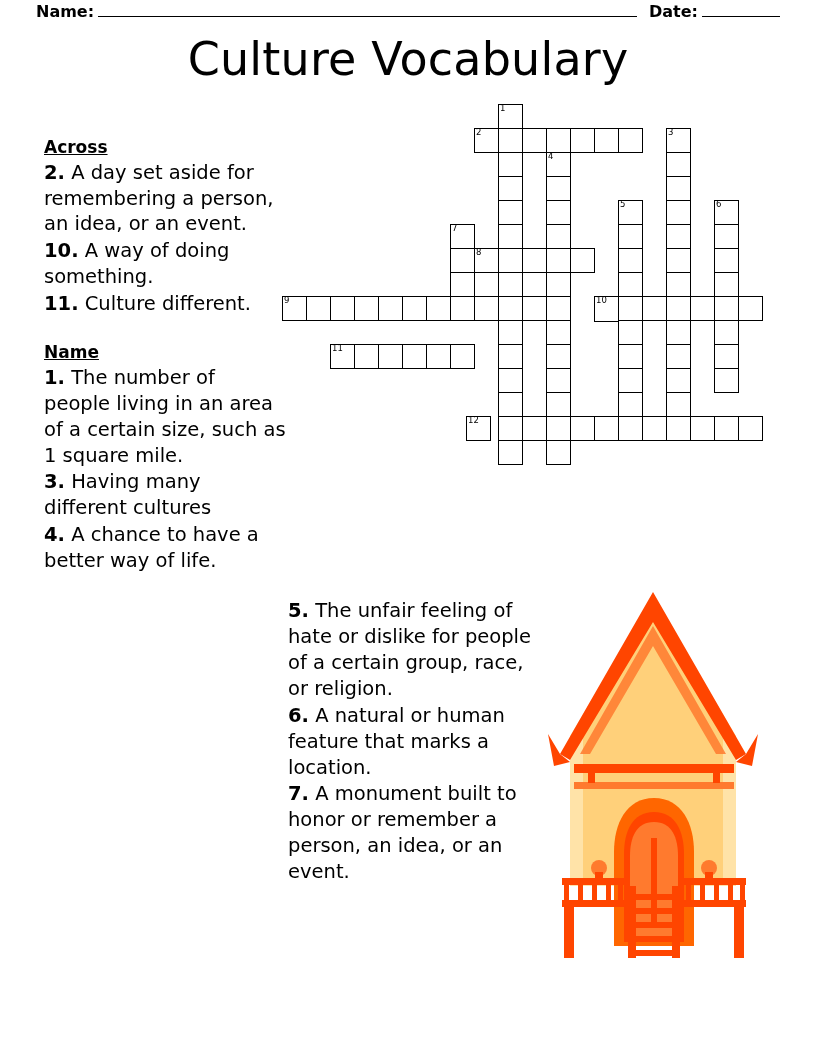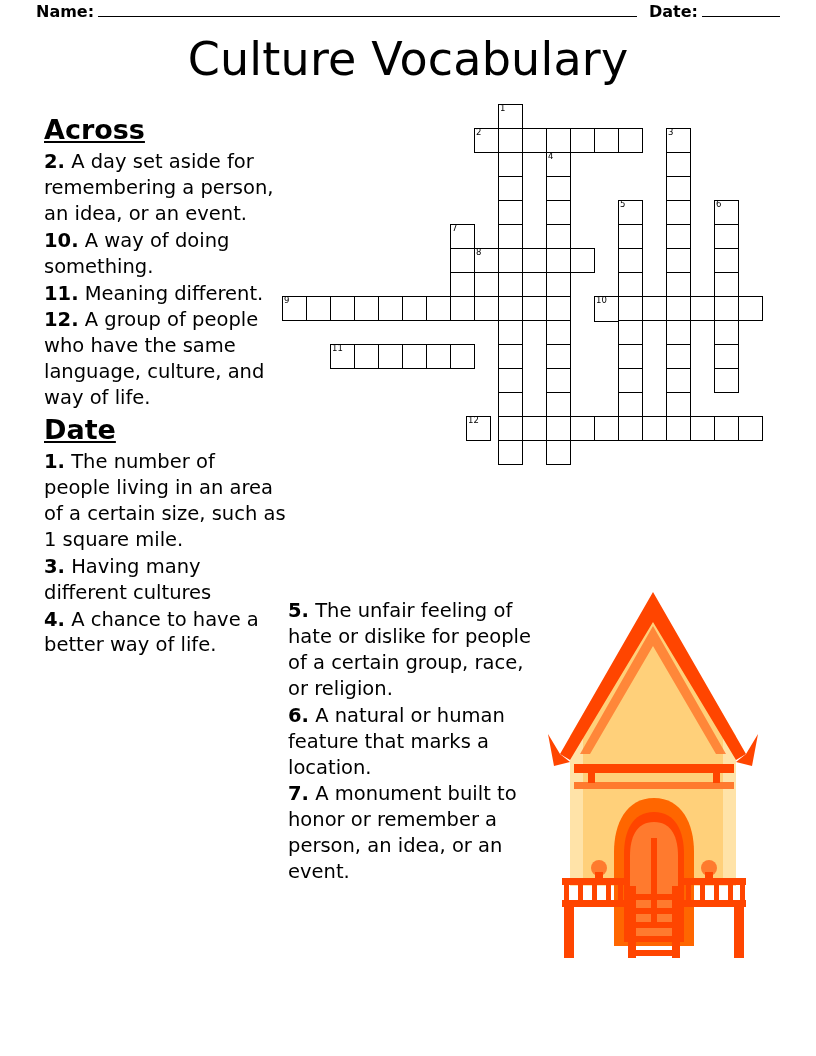--- a/index.html
+++ b/index.html
@@ -67,23 +67,24 @@
     position: absolute;
     left: 288px;
     top: 598px;
     width: 250px;
     font-size: 19.5px;
     line-height: 1.33;
   }
   .section-head {
     font-weight: bold;
     text-decoration: underline;
-    font-size: 27px;
+    font-size: 17px;
     margin-bottom: 1px;
     display: block;
+    margin-top: 24px;
   }
   .clue {
     margin: 0 0 1px 0;
   }
   .clue b { font-weight: bold; }
 
   
   #grid-wrap {
     position: absolute;
     left: 282px;
@@ -123,24 +124,23 @@
   <span class="date-rule"></span>
 </div>
 
 <div class="title">Culture Vocabulary</div>
 
 <div class="clue-col-left">
   <span class="section-head">Across</span>
 
   <p class="clue"><b>2.</b> <span>A day set aside for remembering a person, an idea, or an event.</span></p>
   <p class="clue"><b>10.</b> <span>A way of doing something.</span></p>
-  <p class="clue"><b>11.</b> <span>Meaning different.</span></p>
-  <p class="clue"><b>12.</b> <span>A group of people who have the same language, culture, and way of life.</span></p>
-
-  <span class="section-head">Date</span>
+  <p class="clue"><b>11.</b> <span>Culture different.</span></p>
+
+  <span class="section-head">Name</span>
 
   <p class="clue"><b>1.</b> <span>The number of people living in an area of a certain size, such as 1 square mile.</span></p>
   <p class="clue"><b>3.</b> <span>Having many different cultures</span></p>
   <p class="clue"><b>4.</b> <span>A chance to have a better way of life.</span></p>
 </div>
 
 <div class="clue-col-mid">
   <p class="clue"><b>5.</b> <span>The unfair feeling of hate or dislike for people of a certain group, race, or religion.</span></p>
   <p class="clue"><b>6.</b> <span>A natural or human feature that marks a location.</span></p>
   <p class="clue"><b>7.</b> <span>A monument built to honor or remember a person, an idea, or an event.</span></p>

